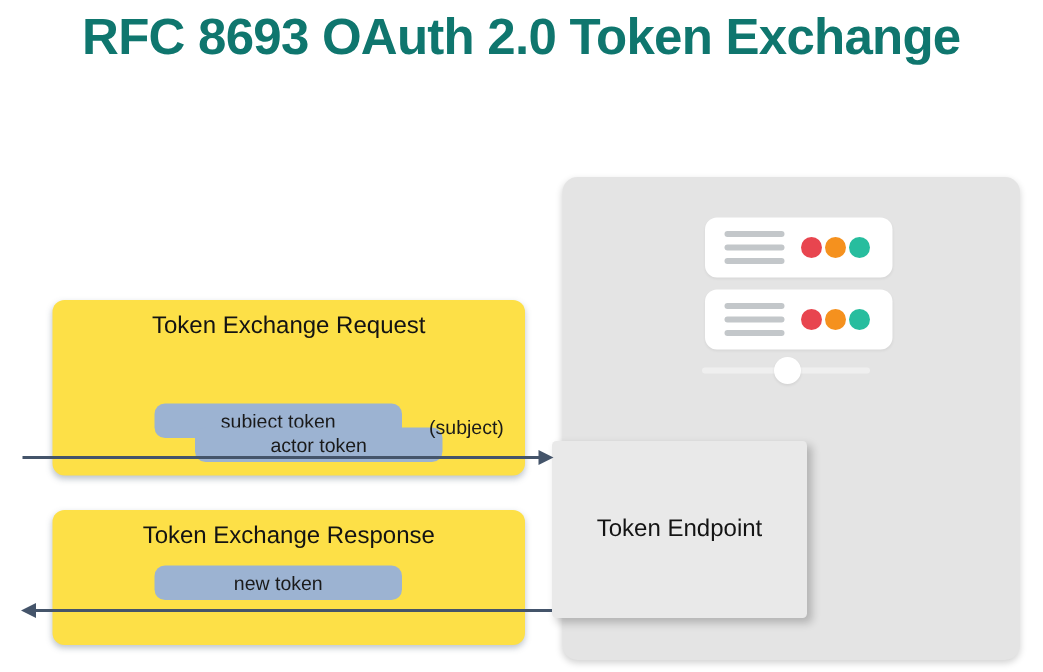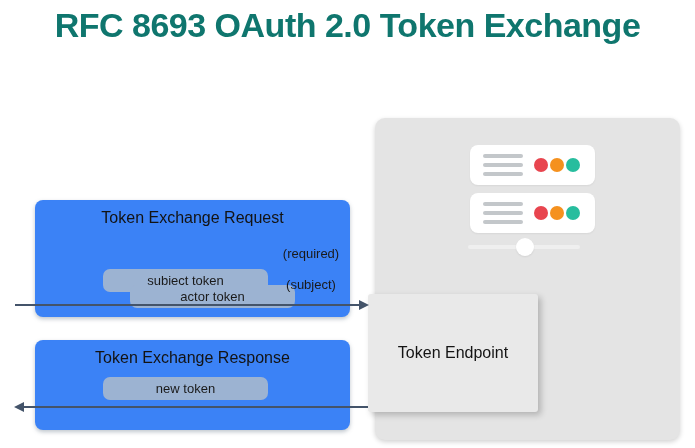--- a/index.html
+++ b/index.html
@@ -59,21 +59,21 @@
     position: absolute; left: 368px; top: 294px; width: 170px; height: 118px;
     background: #e9e9e9; border-radius: 3px;
     box-shadow: 3px 3px 6px rgba(0,0,0,0.22);
     display: flex; align-items: center; justify-content: center;
     font-size: 16px; color: #141414; z-index: 3;
   }
 
   
   .msg-box {
     position: absolute; left: 35px; width: 315px;
-    background: #3b82f6; border-radius: 8px;
+    background: #fde047; border-radius: 8px;
     box-shadow: 0 2px 4px rgba(70,90,110,0.35);
     z-index: 1;
   }
   .msg-box.request  { top: 200px; height: 117px; }
   .msg-box.response { top: 340px; height: 90px; text-decoration: underline; }
   .msg-title {
     position: absolute; top: 9px; left: 0; width: 100%;
     text-align: center; font-size: 16px; color: #131313;
   }
   .token-pill {
@@ -134,21 +134,20 @@
   <div class="srv-track"></div>
   <div class="srv-knob"></div>
 
   <div class="endpoint-box">
     <span>Token Endpoint</span>
   </div>
 
   <div class="msg-box request">
     <div class="msg-title">Token Exchange Request</div>
     <div class="token-pill pill-r1">subject token</div>
-    <div class="qualifier qual-r1">(required)</div>
     <div class="token-pill pill-r2">actor token</div>
     <div class="qualifier qual-r2">(subject)</div>
   </div>
 
   <div class="msg-box response">
     <div class="msg-title">Token Exchange Response</div>
     <div class="token-pill pill-resp">new token</div>
   </div>
 
   <div class="arrow-line req"></div>

